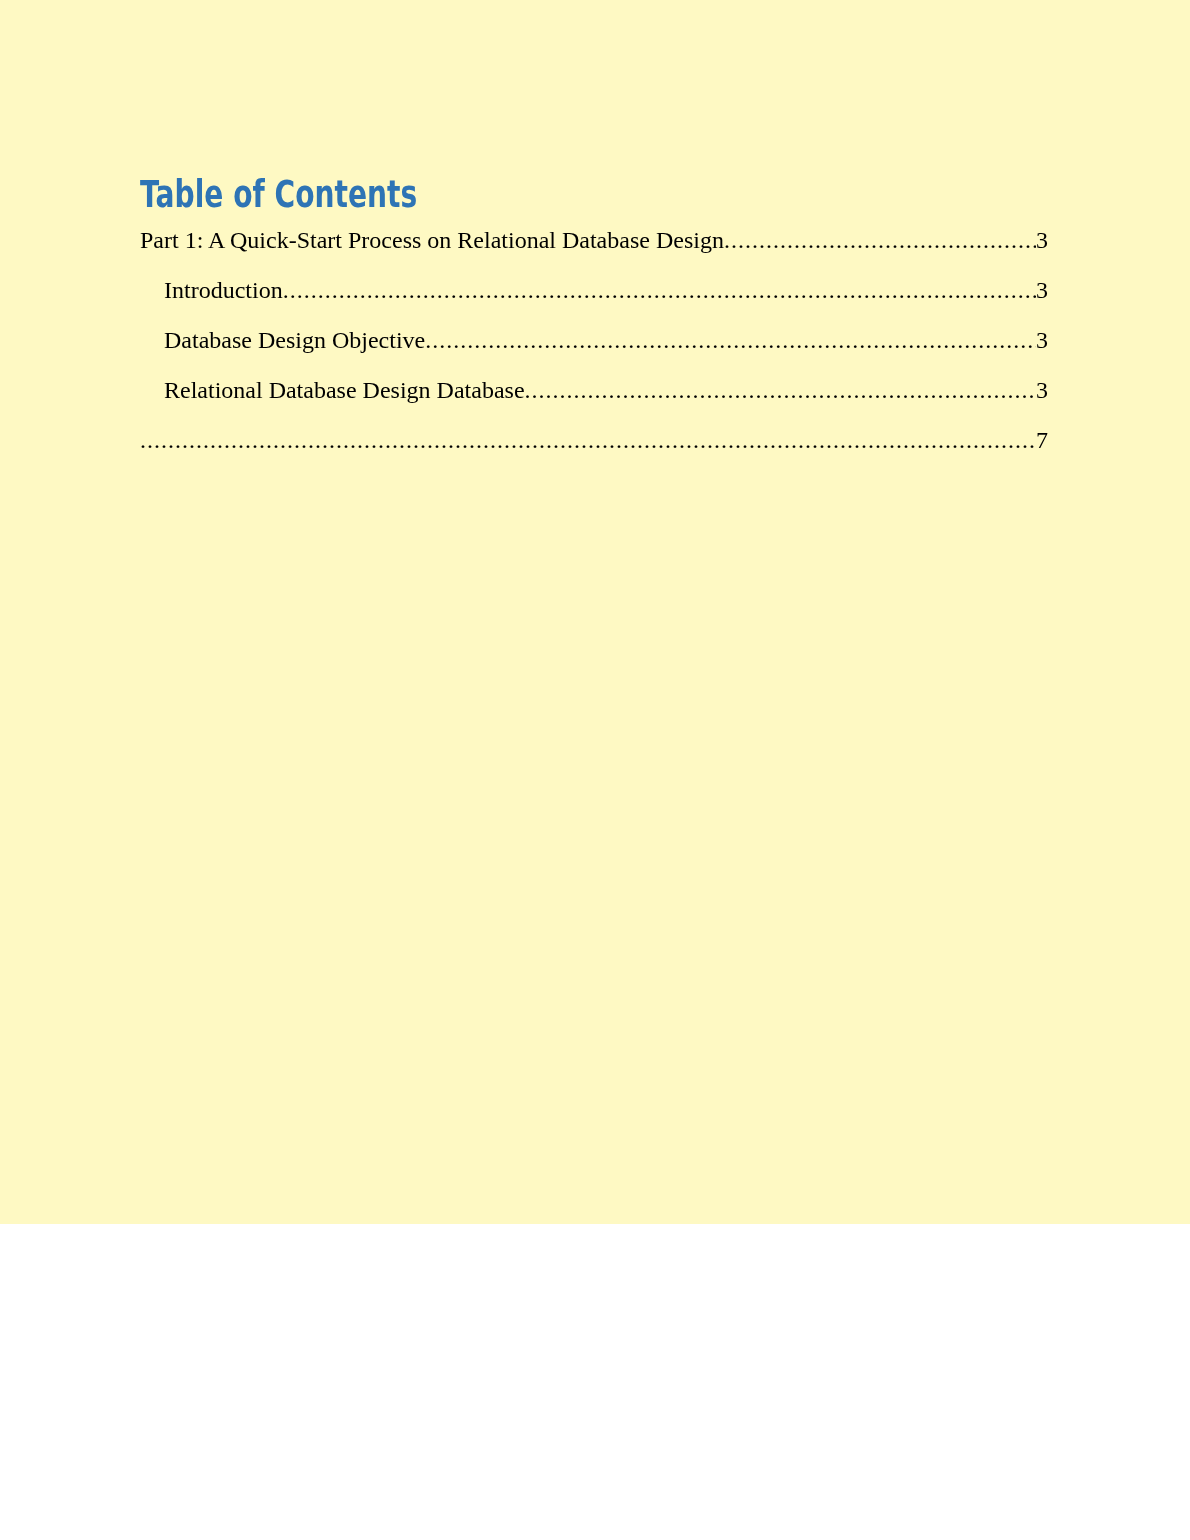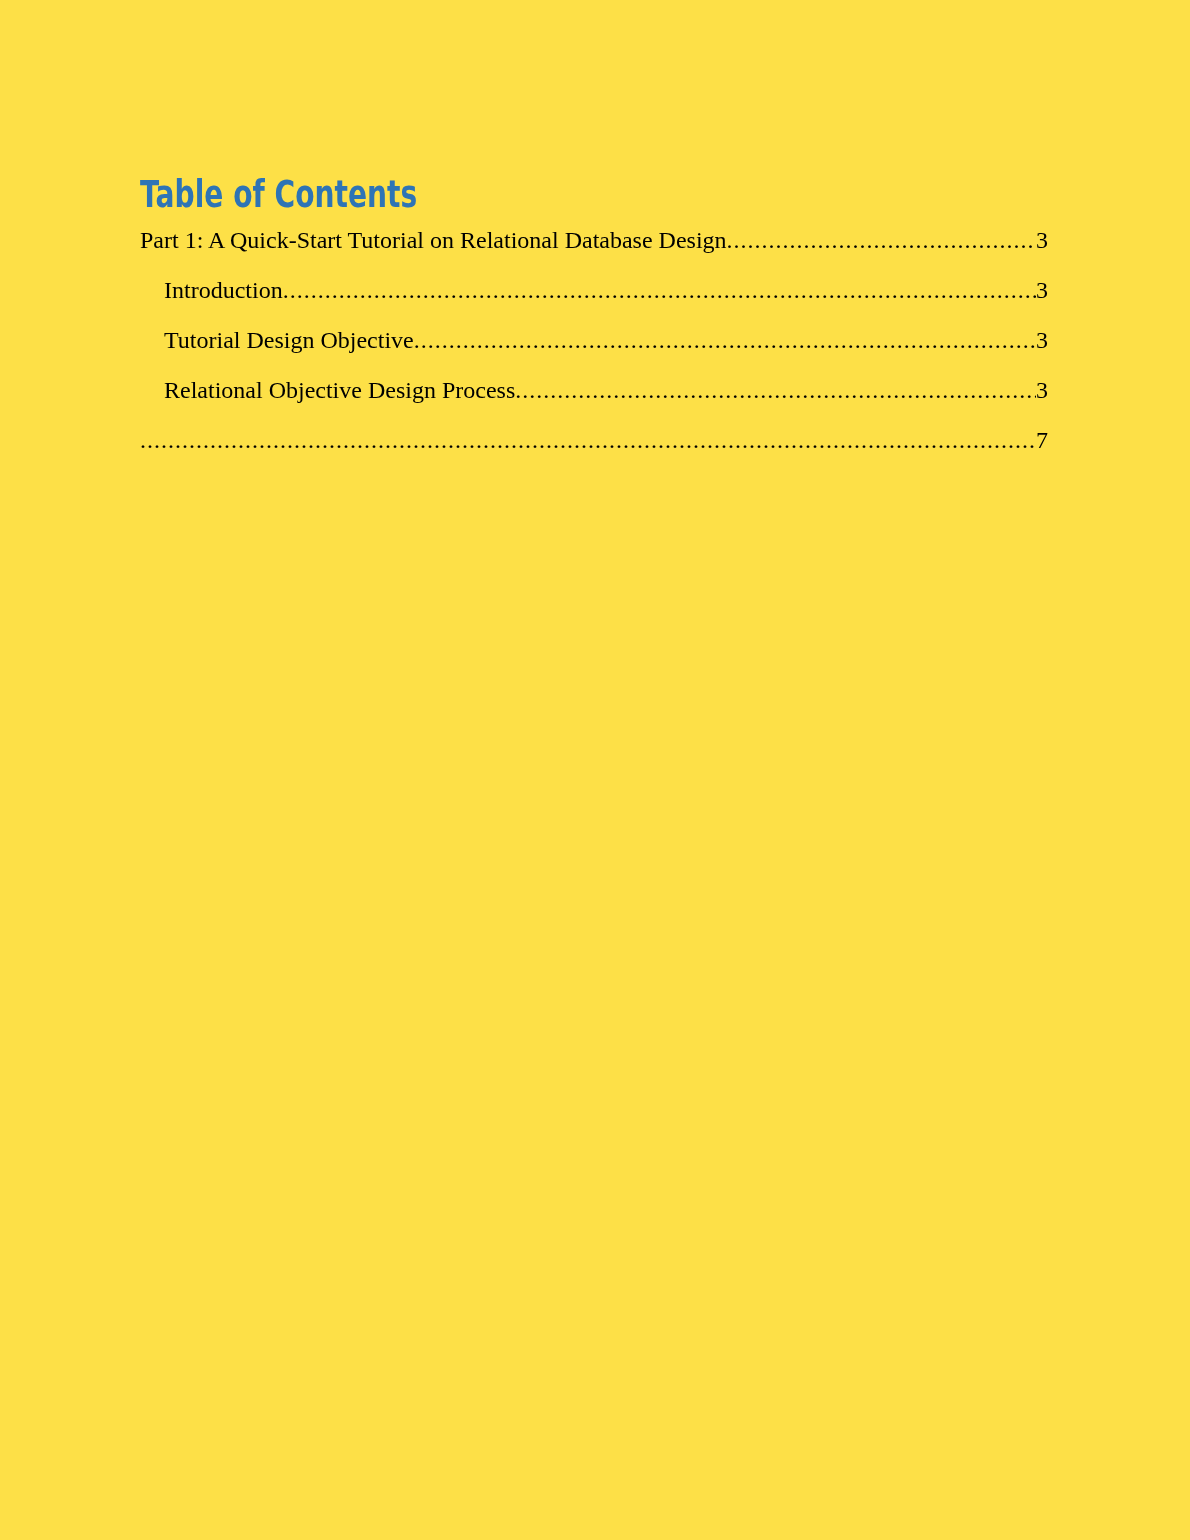--- a/index.html
+++ b/index.html
@@ -3,23 +3,23 @@
 <meta charset="utf-8">
 <style>
   html, body {
     margin: 0;
     padding: 0;
     background: #ffffff;
   }
   .page {
     position: relative;
     width: 1190px;
-    height: 1540px;
+    height: 1224px;
     box-sizing: border-box;
-    background: #fde047;
+    background: #fef9c3;
     padding: 176px 142px 16px 140px;
     font-family: "Liberation Serif", serif;
     color: #000000;
     overflow: hidden;
   }
   .toc-heading {
     margin: 0 0 2px 0;
     font-family: "DejaVu Sans", sans-serif;
     font-weight: 700;
     font-size: 37px;
@@ -60,36 +60,36 @@
     white-space: nowrap;
   }
 </style>
 </head>
 <body>
 
 <div class="page">
   <h1 class="toc-heading" style="color: rgb(46, 116, 181);">Table of Contents</h1>
   <div class="toc-list" id="toc-list">
       <div class="toc-row level-1">
-    <span class="toc-label">Part 1: A Quick-Start Tutorial on Relational Database Design</span>
+    <span class="toc-label">Part 1: A Quick-Start Process on Relational Database Design</span>
     <span class="toc-leader"></span>
     <span class="toc-page">3</span>
   </div>
       <div class="toc-row level-2">
     <span class="toc-label">Introduction</span>
     <span class="toc-leader"></span>
     <span class="toc-page">3</span>
   </div>
       <div class="toc-row level-2">
-    <span class="toc-label">Tutorial Design Objective</span>
+    <span class="toc-label">Database Design Objective</span>
     <span class="toc-leader"></span>
     <span class="toc-page">3</span>
   </div>
       <div class="toc-row level-2">
-    <span class="toc-label">Relational Objective Design Process</span>
+    <span class="toc-label">Relational Database Design Database</span>
     <span class="toc-leader"></span>
     <span class="toc-page">3</span>
   </div>
       <div class="toc-row level-1">
     <span class="toc-leader"></span>
     <span class="toc-page">7</span>
   </div>
     </div>
 </div>
 

